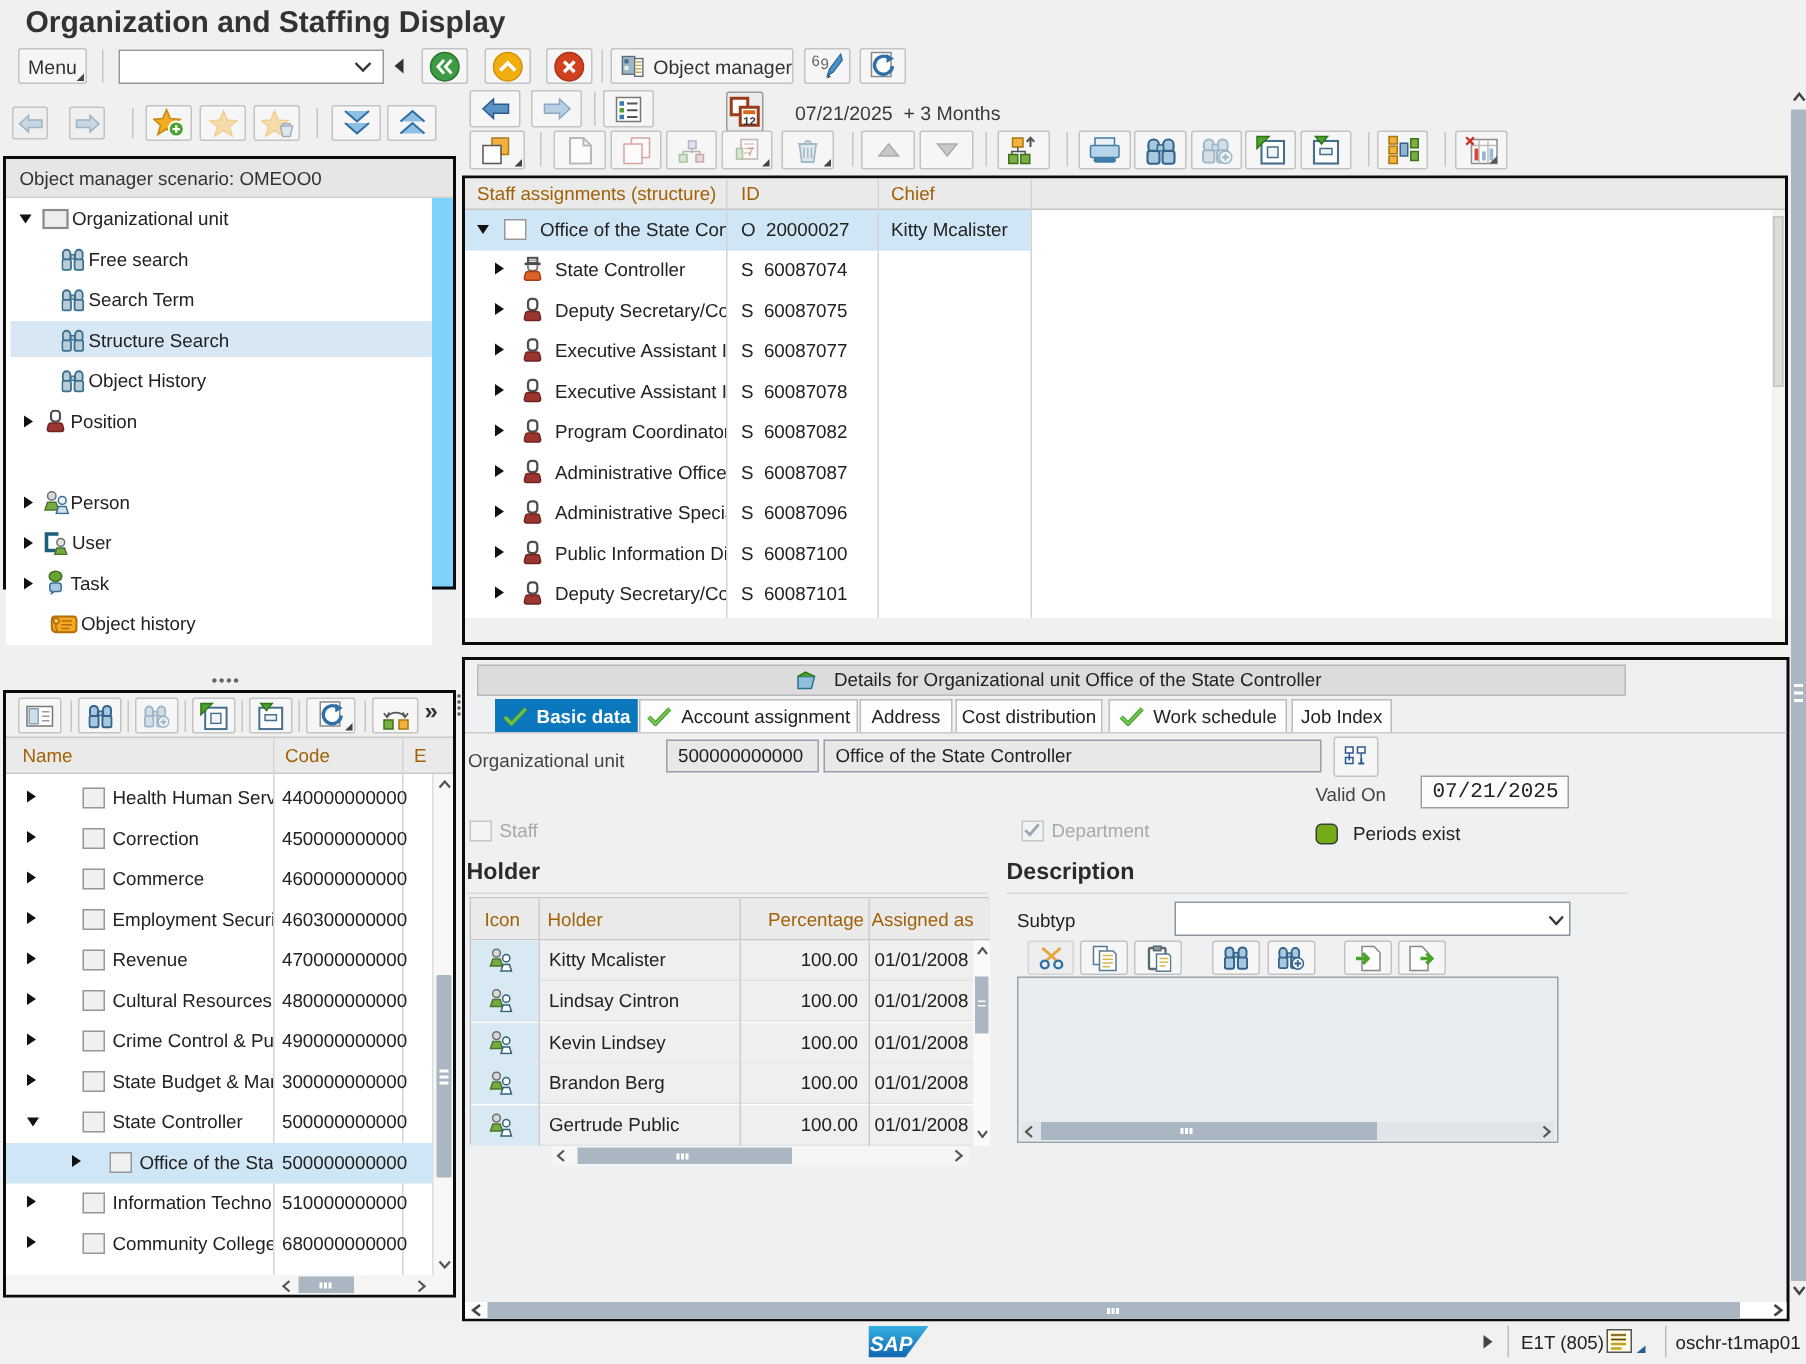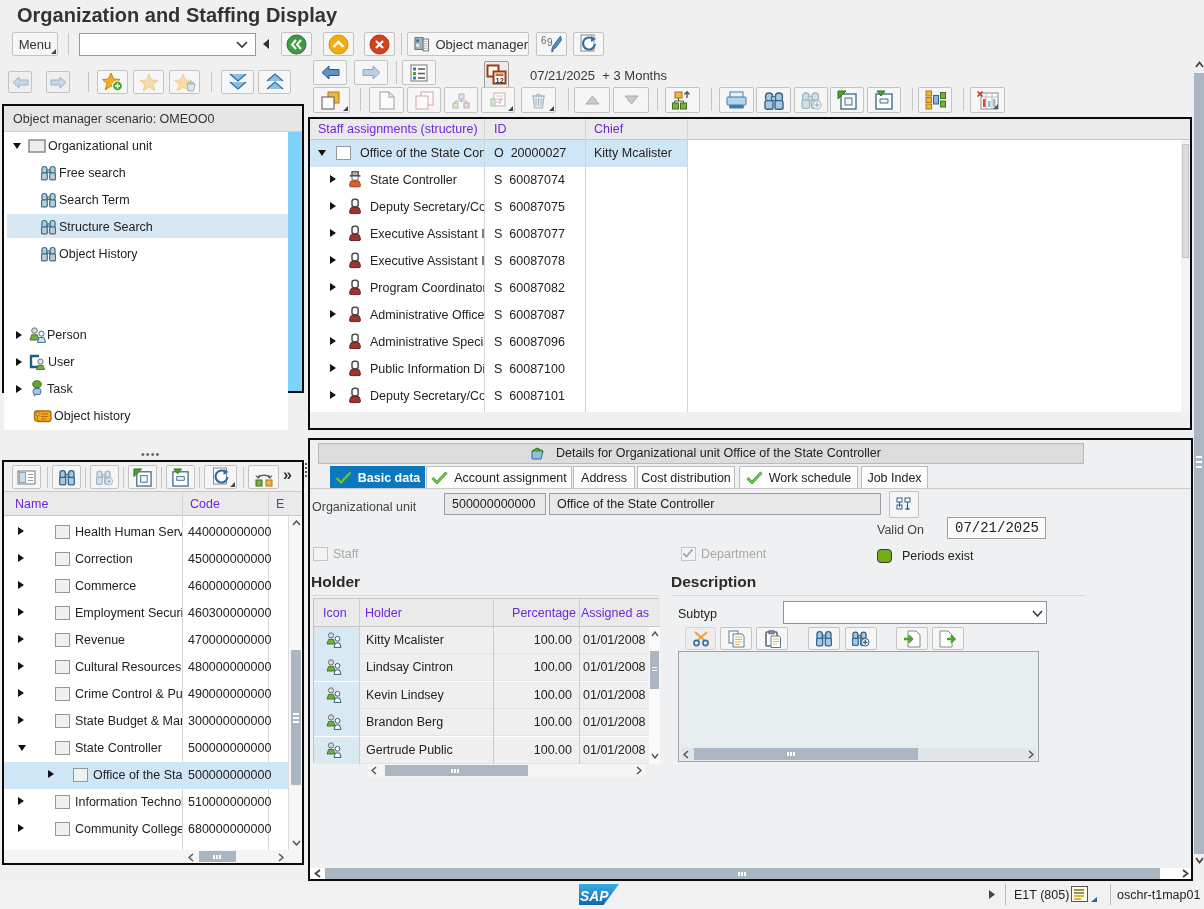--- a/index.html
+++ b/index.html
@@ -3,21 +3,21 @@
 <meta charset="utf-8">
 <style>
 *{margin:0;padding:0;box-sizing:border-box}
 html,body{width:1204px;height:909px}
 body{font-family:"Liberation Sans",sans-serif;background:#f0f0f0;position:relative;overflow:hidden;font-size:12.5px;color:#222}
 .abs{position:absolute}
 .btn{position:absolute;background:#f6f6f6;border:1px solid #c3c3c3;border-radius:2px;display:flex;align-items:center;justify-content:center}
 .sep{position:absolute;width:1px;background:#c6c6c6}
 .corner{position:absolute;right:1px;bottom:1px;width:0;height:0;border-left:5px solid transparent;border-bottom:5px solid #444}
 .panel{position:absolute;border:2px solid #0b0b0b;background:#fff}
-.hdrrow{position:absolute;background:#eaeaea;color:#6d28d9}
+.hdrrow{position:absolute;background:#eaeaea;color:#a16207}
 .colline{position:absolute;width:1px;background:#d4d4d4}
 .treerow{position:absolute;left:0;width:100%;height:27px;display:flex;align-items:center}
 .arr-r{width:0;height:0;border-top:4.5px solid transparent;border-bottom:4.5px solid transparent;border-left:6.5px solid #111}
 .arr-d{width:0;height:0;border-left:4.5px solid transparent;border-right:4.5px solid transparent;border-top:6.5px solid #111}
 .cb{width:15px;height:14px;background:#f0f0f0;border:1px solid #979797}
 .scroll{background:#aab7c3}
 .field{position:absolute;background:#e8e8e8;border:1px solid #9aa0a5;display:flex;align-items:center;padding-left:7px}
 .tab{position:absolute;top:0;height:100%;background:#fdfdfd;border:1px solid #bcbcbc;border-bottom:none;display:flex;align-items:center;justify-content:center;gap:6px}
 </style>
 </head>
@@ -328,20 +328,28 @@
  </div>
  <div class="treerow" style="top:134px">
   <svg style="margin-left:37px" width="15" height="16" viewBox="0 0 15 16">
         <rect x="0.9" y="1.5" width="5" height="7" rx="2.4" fill="#b9cdd9" stroke="#3a708e" stroke-width="1.2"></rect>
         <rect x="9.1" y="1.5" width="5" height="7" rx="2.4" fill="#b9cdd9" stroke="#3a708e" stroke-width="1.2"></rect>
         <rect x="0.5" y="7.9" width="5.8" height="7" rx="1.2" fill="#b9cdd9" stroke="#3a708e" stroke-width="1.2"></rect>
         <rect x="8.7" y="7.9" width="5.8" height="7" rx="1.2" fill="#b9cdd9" stroke="#3a708e" stroke-width="1.2"></rect>
         <rect x="6.3" y="4.8" width="2.4" height="2.8" fill="#b9cdd9" stroke="#3a708e" stroke-width="0.9"></rect>
       </svg>
   <span style="margin-left:3px">Object History</span>
+ </div>
+ <div class="treerow" style="top:161px">
+  <span style="margin-left:12px" class="arr-r"></span>
+  <svg style="margin-left:7px" width="16" height="16" viewBox="0 0 16 16">
+        <rect x="5" y="0.8" width="6" height="7.2" rx="2.3" fill="#fff" stroke="#4e4e4e" stroke-width="1.4"></rect>
+        <path d="M3.4 9.9 Q3.8 9 5 9 L11 9 Q12.2 9 12.6 9.9 L13.4 13 Q13.6 14.6 12 14.6 L4 14.6 Q2.4 14.6 2.6 13 Z" fill="#9c3530" stroke="#6e2420"></path>
+      </svg>
+  <span style="margin-left:2px">Position</span>
  </div>
  <div class="treerow" style="top:215px">
   <span style="margin-left:12px" class="arr-r"></span>
   <svg style="margin-left:7px" width="18" height="16" viewBox="0 0 18 16">
         <circle cx="5.5" cy="3.6" r="2.8" fill="#d9d9d9" stroke="#6e6e6e"></circle>
         <path d="M1 13 L2.7 7.8 L8.3 7.8 L10 13 Z" fill="#76ab43" stroke="#49752a"></path>
         <circle cx="12.5" cy="6.6" r="2.6" fill="#eef4f8" stroke="#3a6e94"></circle>
         <path d="M8.5 15.4 L10 10.6 L15 10.6 L16.5 15.4 Z" fill="#cfe3ef" stroke="#3a6e94"></path>
       </svg>
   <span style="margin-left:0">Person</span>

